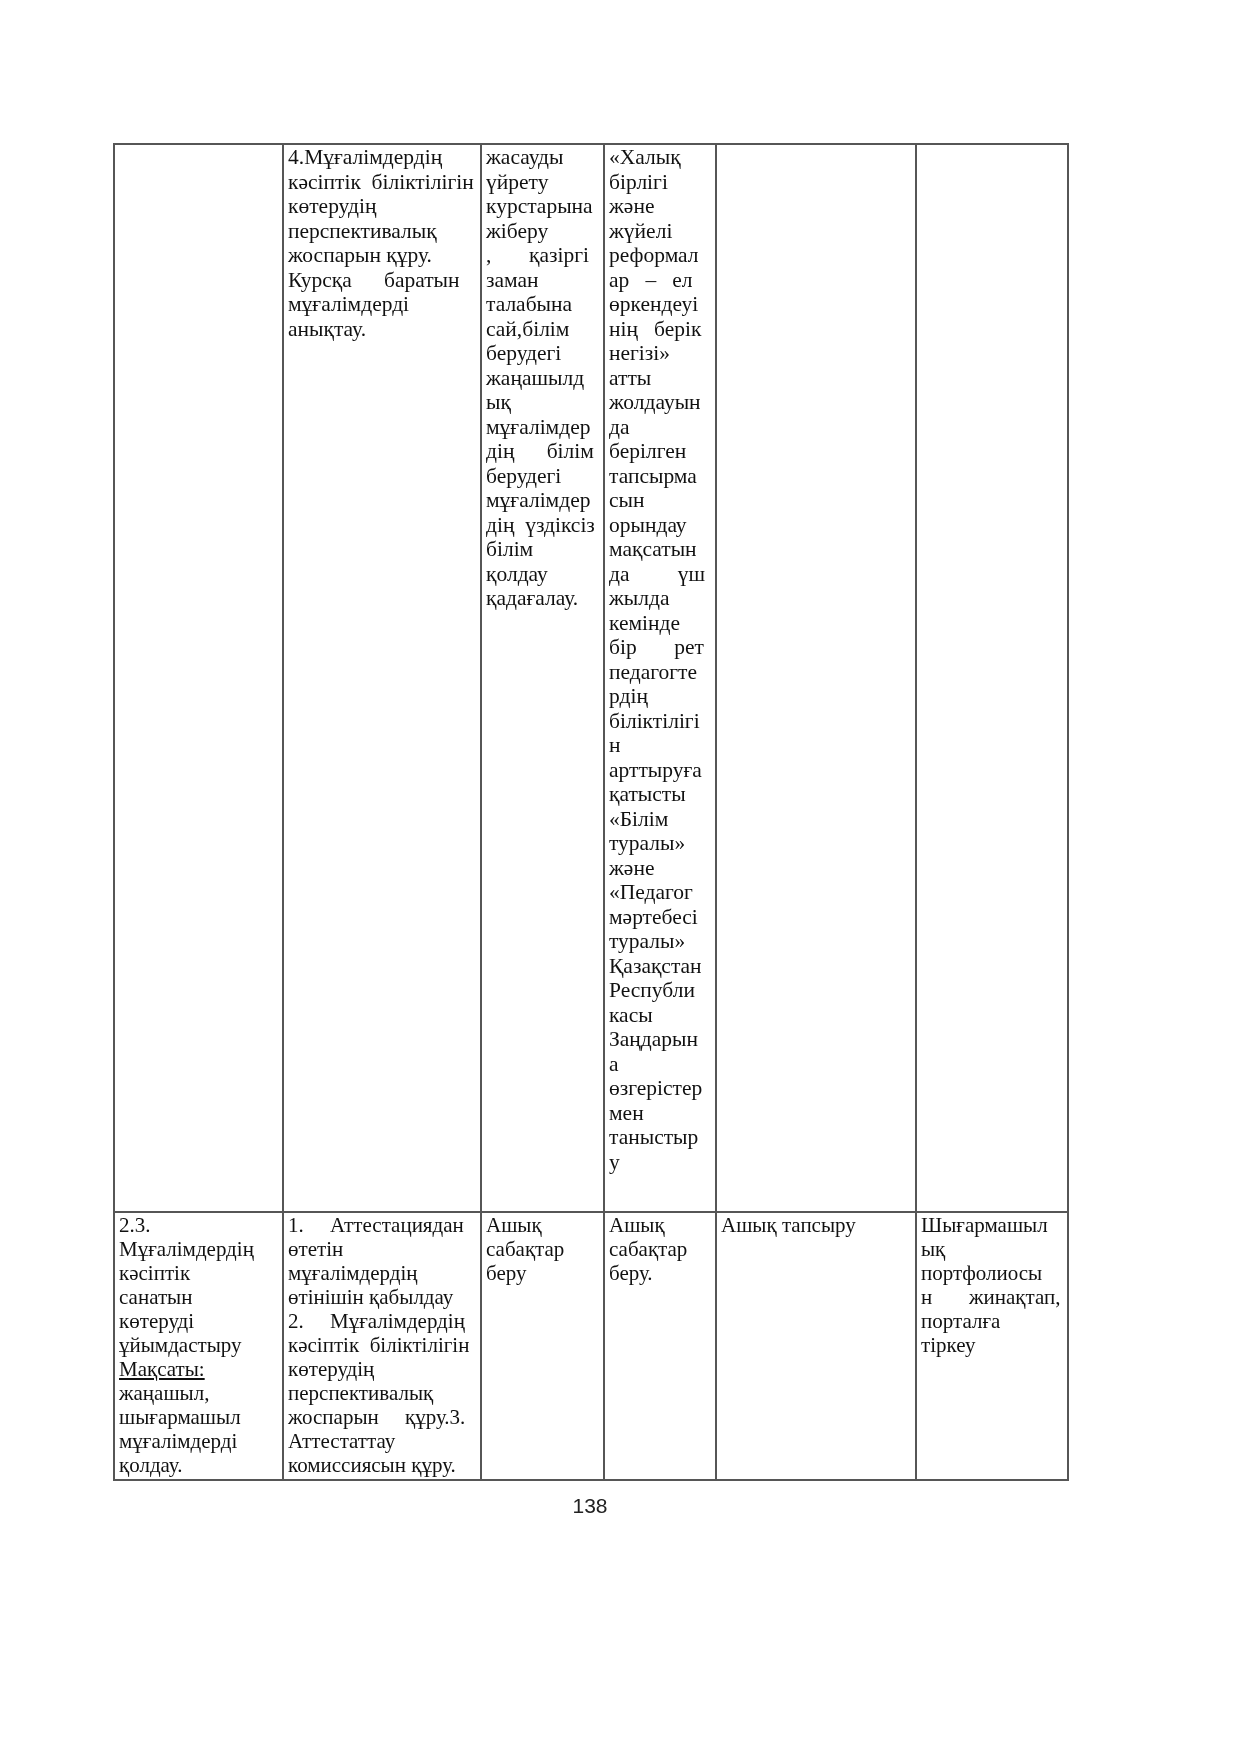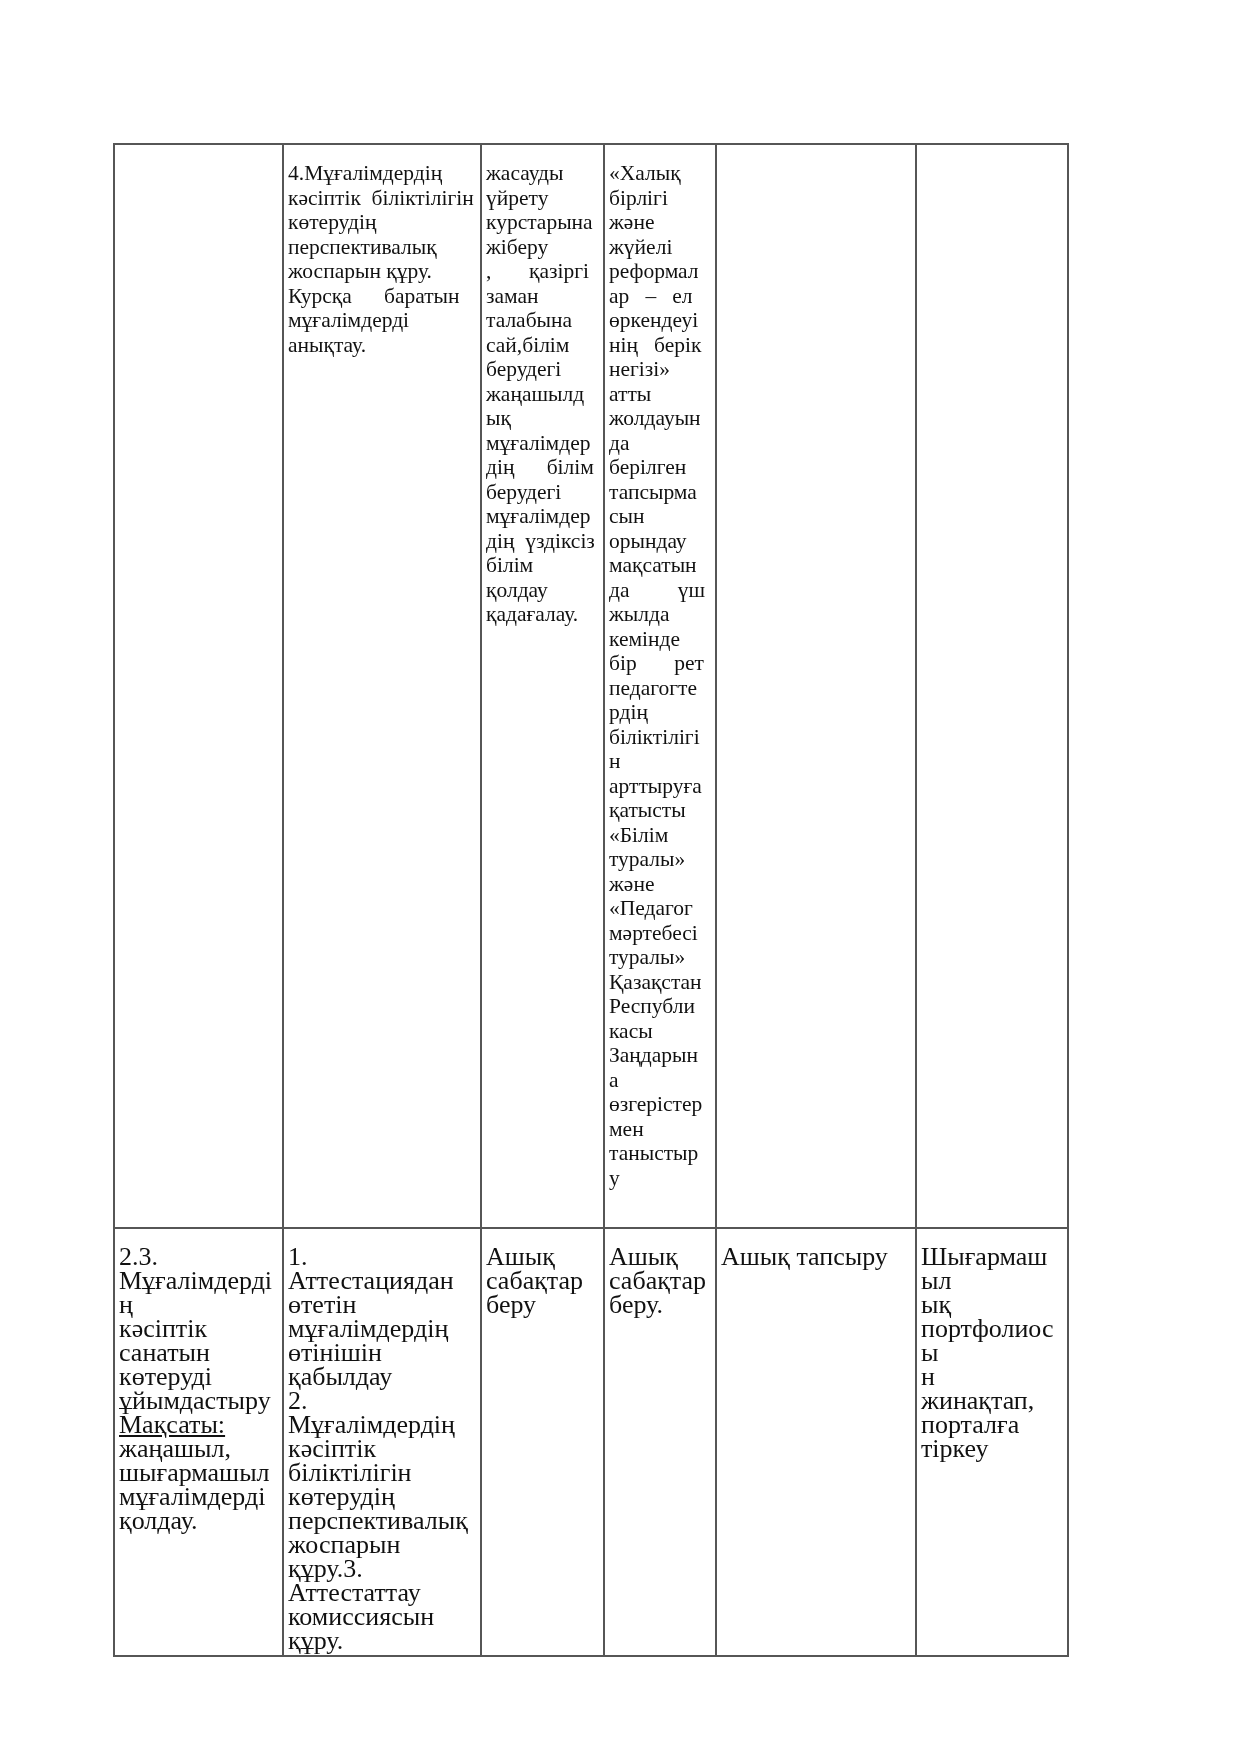--- a/index.html
+++ b/index.html
@@ -16,34 +16,34 @@
     position: absolute;
     left: 113px;
     top: 143px;
     width: 954px;
     border-collapse: collapse;
     table-layout: fixed;
   }
   table.doc-table td {
     border: 2px solid #565656;
     vertical-align: top;
-    padding: 16px 5px 2px 4px;
+    padding: 0 5px 2px 4px;
     white-space: pre-wrap;
     overflow-wrap: break-word;
     word-break: break-word;
     text-align: left;
   }
   tr.row-1 td {
     height: 1064px;
     font-size: 21.5px;
     line-height: 24.5px;
   }
   tr.row-2 td {
     height: 264px;
-    font-size: 26px;
+    font-size: 21px;
     line-height: 24px;
   }
   .u { text-decoration: underline; margin-top: 9px; }
   .page-number {
     position: absolute;
     left: 113px;
     top: 1494px;
     width: 954px;
     text-align: center;
     font-family: "Liberation Sans", sans-serif;
@@ -172,14 +172,15 @@
         <td>Шығармашыл
 ық
 портфолиосы
 н       жинақтап,
 порталға
 тіркеу</td>
       </tr>
     </tbody>
   </table>
 
+  <div class="page-number">138</div>
 
 </div>
 
 </body></html>

